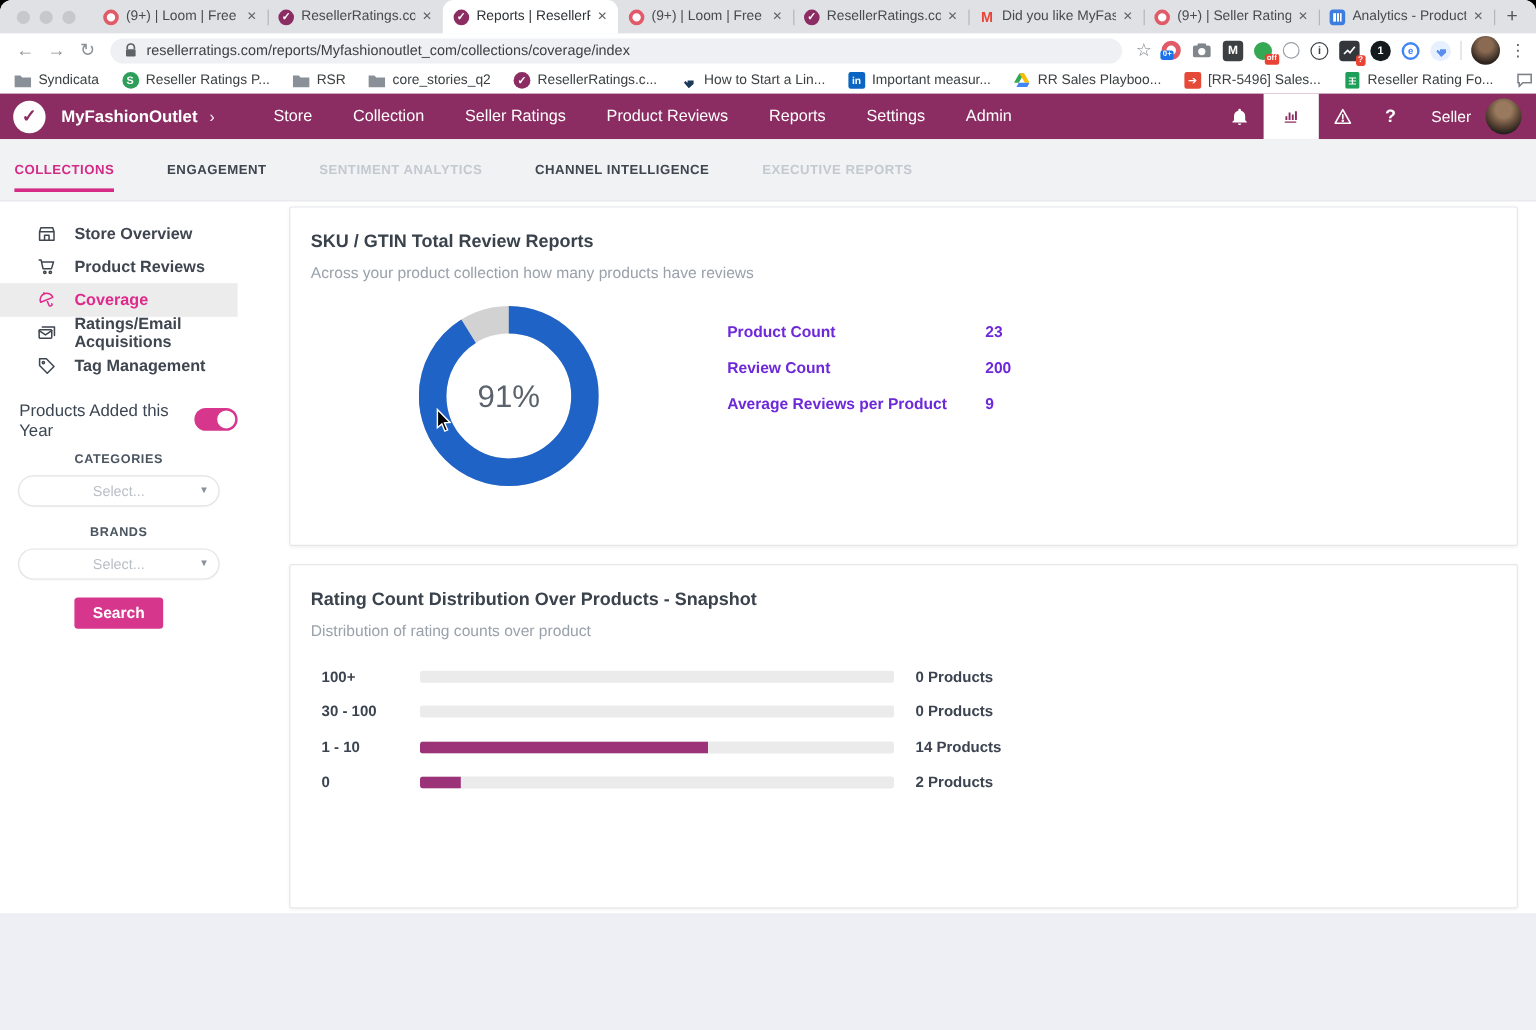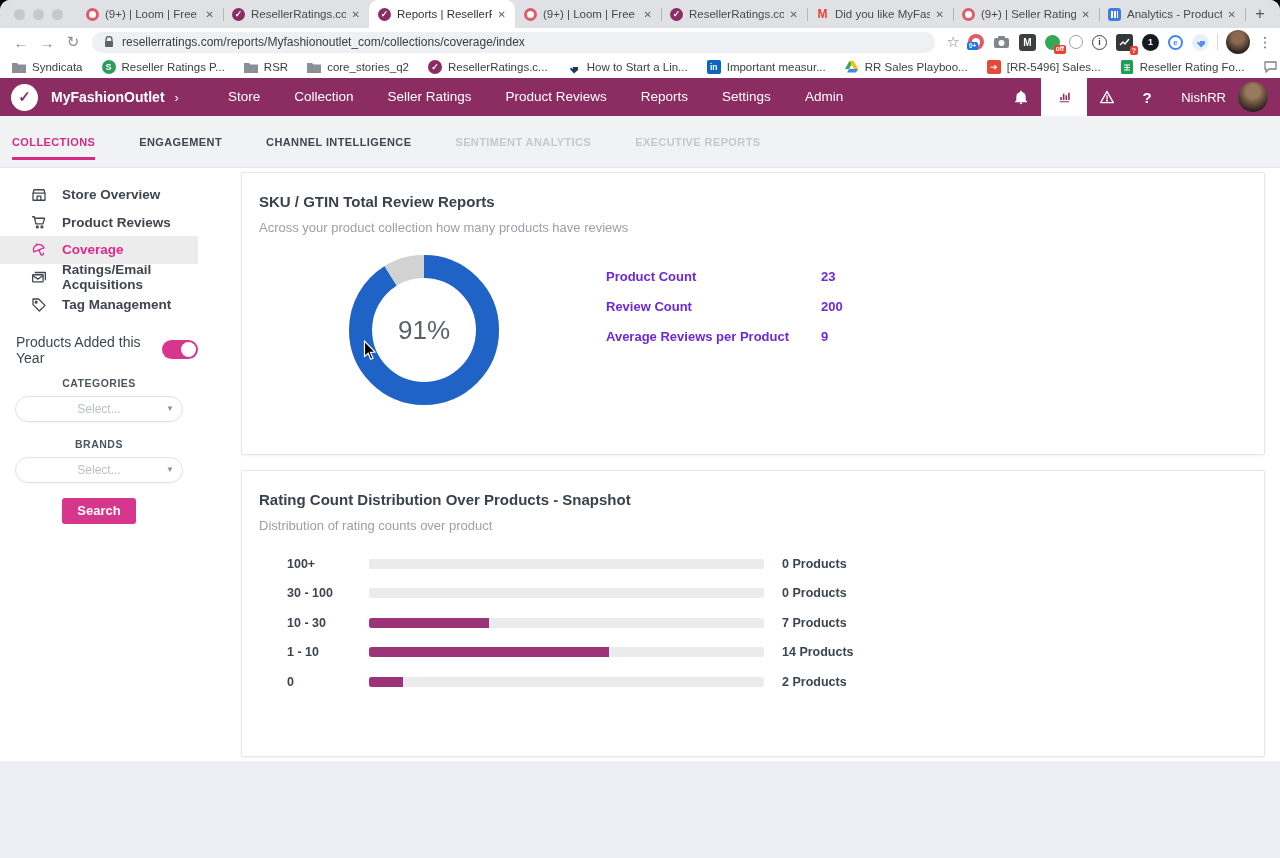--- a/index.html
+++ b/index.html
@@ -121,21 +121,21 @@
   .card h2 { margin: 20px 0 0 17px; font-size: 15px; color: #3a424c; }
   .card .sub { margin: 10px 0 0 17px; font-size: 13px; color: #99a1aa; }
 
   .donut { position: absolute; left: 107px; top: 82px; width: 150px; height: 150px; }
   .donut .pct { position: absolute; inset: 0; display: flex; align-items: center; justify-content: center;
                 font-size: 26px; color: #5a626b; }
   .stats { position: absolute; left: 364px; top: 88px; }
   .stat { display: flex; height: 30px; align-items: center; font-size: 13px; font-weight: bold; color: #6d28d9; }
   .stat .lb { width: 215px; }
 
-  .bars { position: absolute; left: 26px; top: 78px; margin-left: 19px; }
+  .bars { position: absolute; left: 26px; top: 78px; }
   .brow { display: flex; align-items: center; height: 29.5px; }
   .brow .cat { width: 82px; font-size: 12.5px; font-weight: bold; color: #3b4450; }
   .bar-track { width: 395px; height: 10px; border-radius: 2px; position: relative; overflow: hidden; background: #ebebeb; }
   .bar-fill { position: absolute; left: 0; top: 0; bottom: 0; border-radius: 2px 0 0 2px; }
   .brow .val { margin-left: 18px; font-size: 12.5px; font-weight: bold; color: #3b4450; }
 
   .belowfold { height: 113px; background: #edeff4; }
   .cursor { position: absolute; left: 363px; top: 340px; z-index: 50; }
 </style>
 </head>
@@ -346,30 +346,30 @@
           </svg>
       </span>
       <span class="hbtn">
         <svg width="18" height="16" viewBox="0 0 24 24" fill="none" stroke="#fff" stroke-width="2" stroke-linejoin="round">
             <path d="M12 3.5 2.5 20.5h19z"></path>
             <line x1="12" y1="10" x2="12" y2="14.5" stroke-linecap="round"></line>
             <circle cx="12" cy="17.5" r="0.6" fill="#fff"></circle>
           </svg>
       </span>
       <span class="hbtn help-glyph">?</span>
-      <span class="uname">NishRR</span>
+      <span class="uname">Seller</span>
       <span class="avatar"></span>
     </div>
   </div>
 
   <div class="subnav">
     <span class="snitem active">COLLECTIONS</span>
     <span class="snitem">ENGAGEMENT</span>
+    <span class="snitem disabled">SENTIMENT ANALYTICS</span>
     <span class="snitem">CHANNEL INTELLIGENCE</span>
-    <span class="snitem disabled">SENTIMENT ANALYTICS</span>
     <span class="snitem disabled">EXECUTIVE REPORTS</span>
   </div>
 
   <div class="content">
 
     <aside class="sidebar">
       <div class="sbitem">
         <svg viewBox="0 0 24 24" fill="none" stroke="currentColor" stroke-width="1.7" stroke-linecap="round" stroke-linejoin="round">
             <path d="M4 9.5h16M4 9.5 5.4 5h13.2L20 9.5M4 9.5V19h16V9.5M9.5 19v-5.5h5V19"></path>
           </svg>
@@ -471,27 +471,20 @@
             <span class="val">0 Products</span>
           </div>
           <div class="brow">
             <span class="cat">30 - 100</span>
             <span class="bar-track" style="background: rgb(235, 235, 235);">
                 <span class="bar-fill" style="width: 0%; background: rgb(156, 51, 121);"></span>
               </span>
             <span class="val">0 Products</span>
           </div>
           <div class="brow">
-            <span class="cat">10 - 30</span>
-            <span class="bar-track" style="background: rgb(235, 235, 235);">
-                <span class="bar-fill" style="width: 30.4348%; background: rgb(156, 51, 121);"></span>
-              </span>
-            <span class="val">7 Products</span>
-          </div>
-          <div class="brow">
             <span class="cat">1 - 10</span>
             <span class="bar-track" style="background: rgb(235, 235, 235);">
                 <span class="bar-fill" style="width: 60.8696%; background: rgb(156, 51, 121);"></span>
               </span>
             <span class="val">14 Products</span>
           </div>
           <div class="brow">
             <span class="cat">0</span>
             <span class="bar-track" style="background: rgb(235, 235, 235);">
                 <span class="bar-fill" style="width: 8.69565%; background: rgb(156, 51, 121);"></span>

